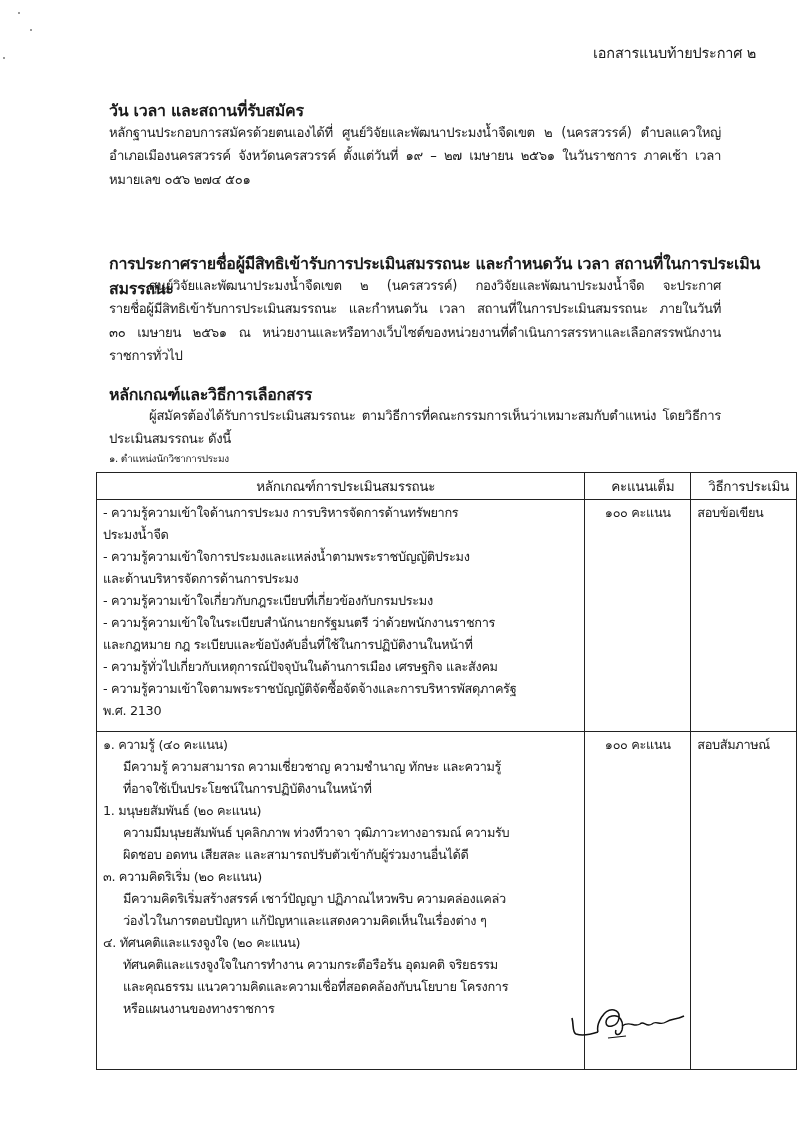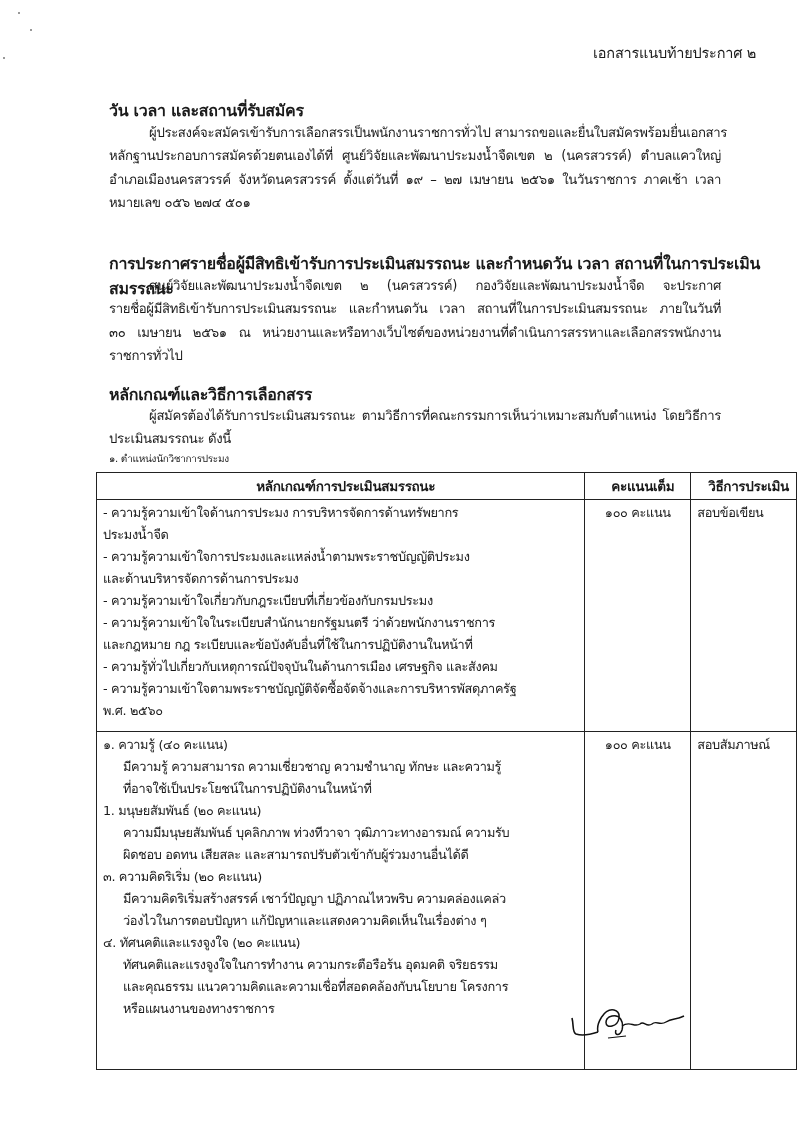--- a/index.html
+++ b/index.html
@@ -22,21 +22,21 @@
   .para .line { display: block; white-space: nowrap; text-align-last: justify; }
   .para .line.last { text-align-last: left; }
   .para .line.indent { padding-left: 40px; }
   .lbl { position: absolute; left: 109px; font-size: 10px; letter-spacing: -0.3px; }
 
   table.crit {
     position: absolute; left: 96px; top: 472px; width: 701px;
     border-collapse: collapse; font-size: 12.8px; letter-spacing: -0.35px;
   }
   table.crit th, table.crit td { border: 1.4px solid #222; vertical-align: top; padding: 0; }
-  table.crit th { font-weight: bold; height: 26px; font-size: 13.5px; text-align: center; vertical-align: middle; padding-left: 10px; }
+  table.crit th { font-weight: normal; height: 26px; font-size: 13.5px; text-align: center; vertical-align: middle; padding-left: 10px; }
   .c1 { width: 446px; }
   .c2 { width: 88px; }
   .c3 { width: 88px; }
   .crit-line { display: block; line-height: 22px; padding-left: 6px; white-space: nowrap; }
   .crit-line.sub { padding-left: 26px; }
   .cell-score { text-align: center; line-height: 22px; padding-top: 2px !important; white-space: nowrap; }
   .cell-method { padding-left: 6px !important; line-height: 22px; padding-top: 2px !important; white-space: nowrap; }
   td.block1 { height: 229px; padding-top: 2px !important; }
   td.block2 { height: 335px; padding-top: 2px !important; }
   .sig {
@@ -46,21 +46,20 @@
 </style>
 </head>
 <body>
 
 <div class="page">
 
   <div class="annex">เอกสารแนบท้ายประกาศ ๒</div>
 
   <div class="h" style="top:98px;">วัน เวลา และสถานที่รับสมัคร</div>
   <div class="para" style="top:121px;">
-    <span class="line indent">ผู้ประสงค์จะสมัครเข้ารับการเลือกสรรเป็นพนักงานราชการทั่วไป สามารถขอและยื่นใบสมัครพร้อมยื่นเอกสาร</span>
     <span class="line">หลักฐานประกอบการสมัครด้วยตนเองได้ที่ ศูนย์วิจัยและพัฒนาประมงน้ำจืดเขต ๒ (นครสวรรค์) ตำบลแควใหญ่</span>
     <span class="line">อำเภอเมืองนครสวรรค์ จังหวัดนครสวรรค์ ตั้งแต่วันที่ ๑๙ – ๒๗ เมษายน ๒๕๖๑ ในวันราชการ ภาคเช้า เวลา</span>
     <span class="line last">หมายเลข ๐๕๖ ๒๗๔ ๕๐๑</span>
   </div>
 
   <div class="h" style="top:251px;">การประกาศรายชื่อผู้มีสิทธิเข้ารับการประเมินสมรรถนะ และกำหนดวัน เวลา สถานที่ในการประเมินสมรรถนะ</div>
   <div class="para" style="top:274px;">
     <span class="line indent">ศูนย์วิจัยและพัฒนาประมงน้ำจืดเขต ๒ (นครสวรรค์) กองวิจัยและพัฒนาประมงน้ำจืด จะประกาศ</span>
     <span class="line">รายชื่อผู้มีสิทธิเข้ารับการประเมินสมรรถนะ และกำหนดวัน เวลา สถานที่ในการประเมินสมรรถนะ ภายในวันที่</span>
     <span class="line">๓๐ เมษายน ๒๕๖๑ ณ หน่วยงานและหรือทางเว็บไซต์ของหน่วยงานที่ดำเนินการสรรหาและเลือกสรรพนักงาน</span>
@@ -86,21 +85,21 @@
       <td class="c1 block1">
         <span class="crit-line">- ความรู้ความเข้าใจด้านการประมง การบริหารจัดการด้านทรัพยากร</span>
         <span class="crit-line">ประมงน้ำจืด</span>
         <span class="crit-line">- ความรู้ความเข้าใจการประมงและแหล่งน้ำตามพระราชบัญญัติประมง</span>
         <span class="crit-line">และด้านบริหารจัดการด้านการประมง</span>
         <span class="crit-line">- ความรู้ความเข้าใจเกี่ยวกับกฎระเบียบที่เกี่ยวข้องกับกรมประมง</span>
         <span class="crit-line">- ความรู้ความเข้าใจในระเบียบสำนักนายกรัฐมนตรี ว่าด้วยพนักงานราชการ</span>
         <span class="crit-line">และกฎหมาย กฎ ระเบียบและข้อบังคับอื่นที่ใช้ในการปฏิบัติงานในหน้าที่</span>
         <span class="crit-line">- ความรู้ทั่วไปเกี่ยวกับเหตุการณ์ปัจจุบันในด้านการเมือง เศรษฐกิจ และสังคม</span>
         <span class="crit-line">- ความรู้ความเข้าใจตามพระราชบัญญัติจัดซื้อจัดจ้างและการบริหารพัสดุภาครัฐ</span>
-        <span class="crit-line">พ.ศ. ๒๕๖๐</span>
+        <span class="crit-line">พ.ศ. 2130</span>
       </td>
       <td class="c2 cell-score">๑๐๐ คะแนน</td>
       <td class="c3 cell-method">สอบข้อเขียน</td>
     </tr>
     <tr>
       <td class="c1 block2">
         <span class="crit-line">๑. ความรู้ (๔๐ คะแนน)</span>
         <span class="crit-line sub">มีความรู้ ความสามารถ ความเชี่ยวชาญ ความชำนาญ ทักษะ และความรู้</span>
         <span class="crit-line sub">ที่อาจใช้เป็นประโยชน์ในการปฏิบัติงานในหน้าที่</span>
         <span class="crit-line">1. มนุษยสัมพันธ์ (๒๐ คะแนน)</span>

